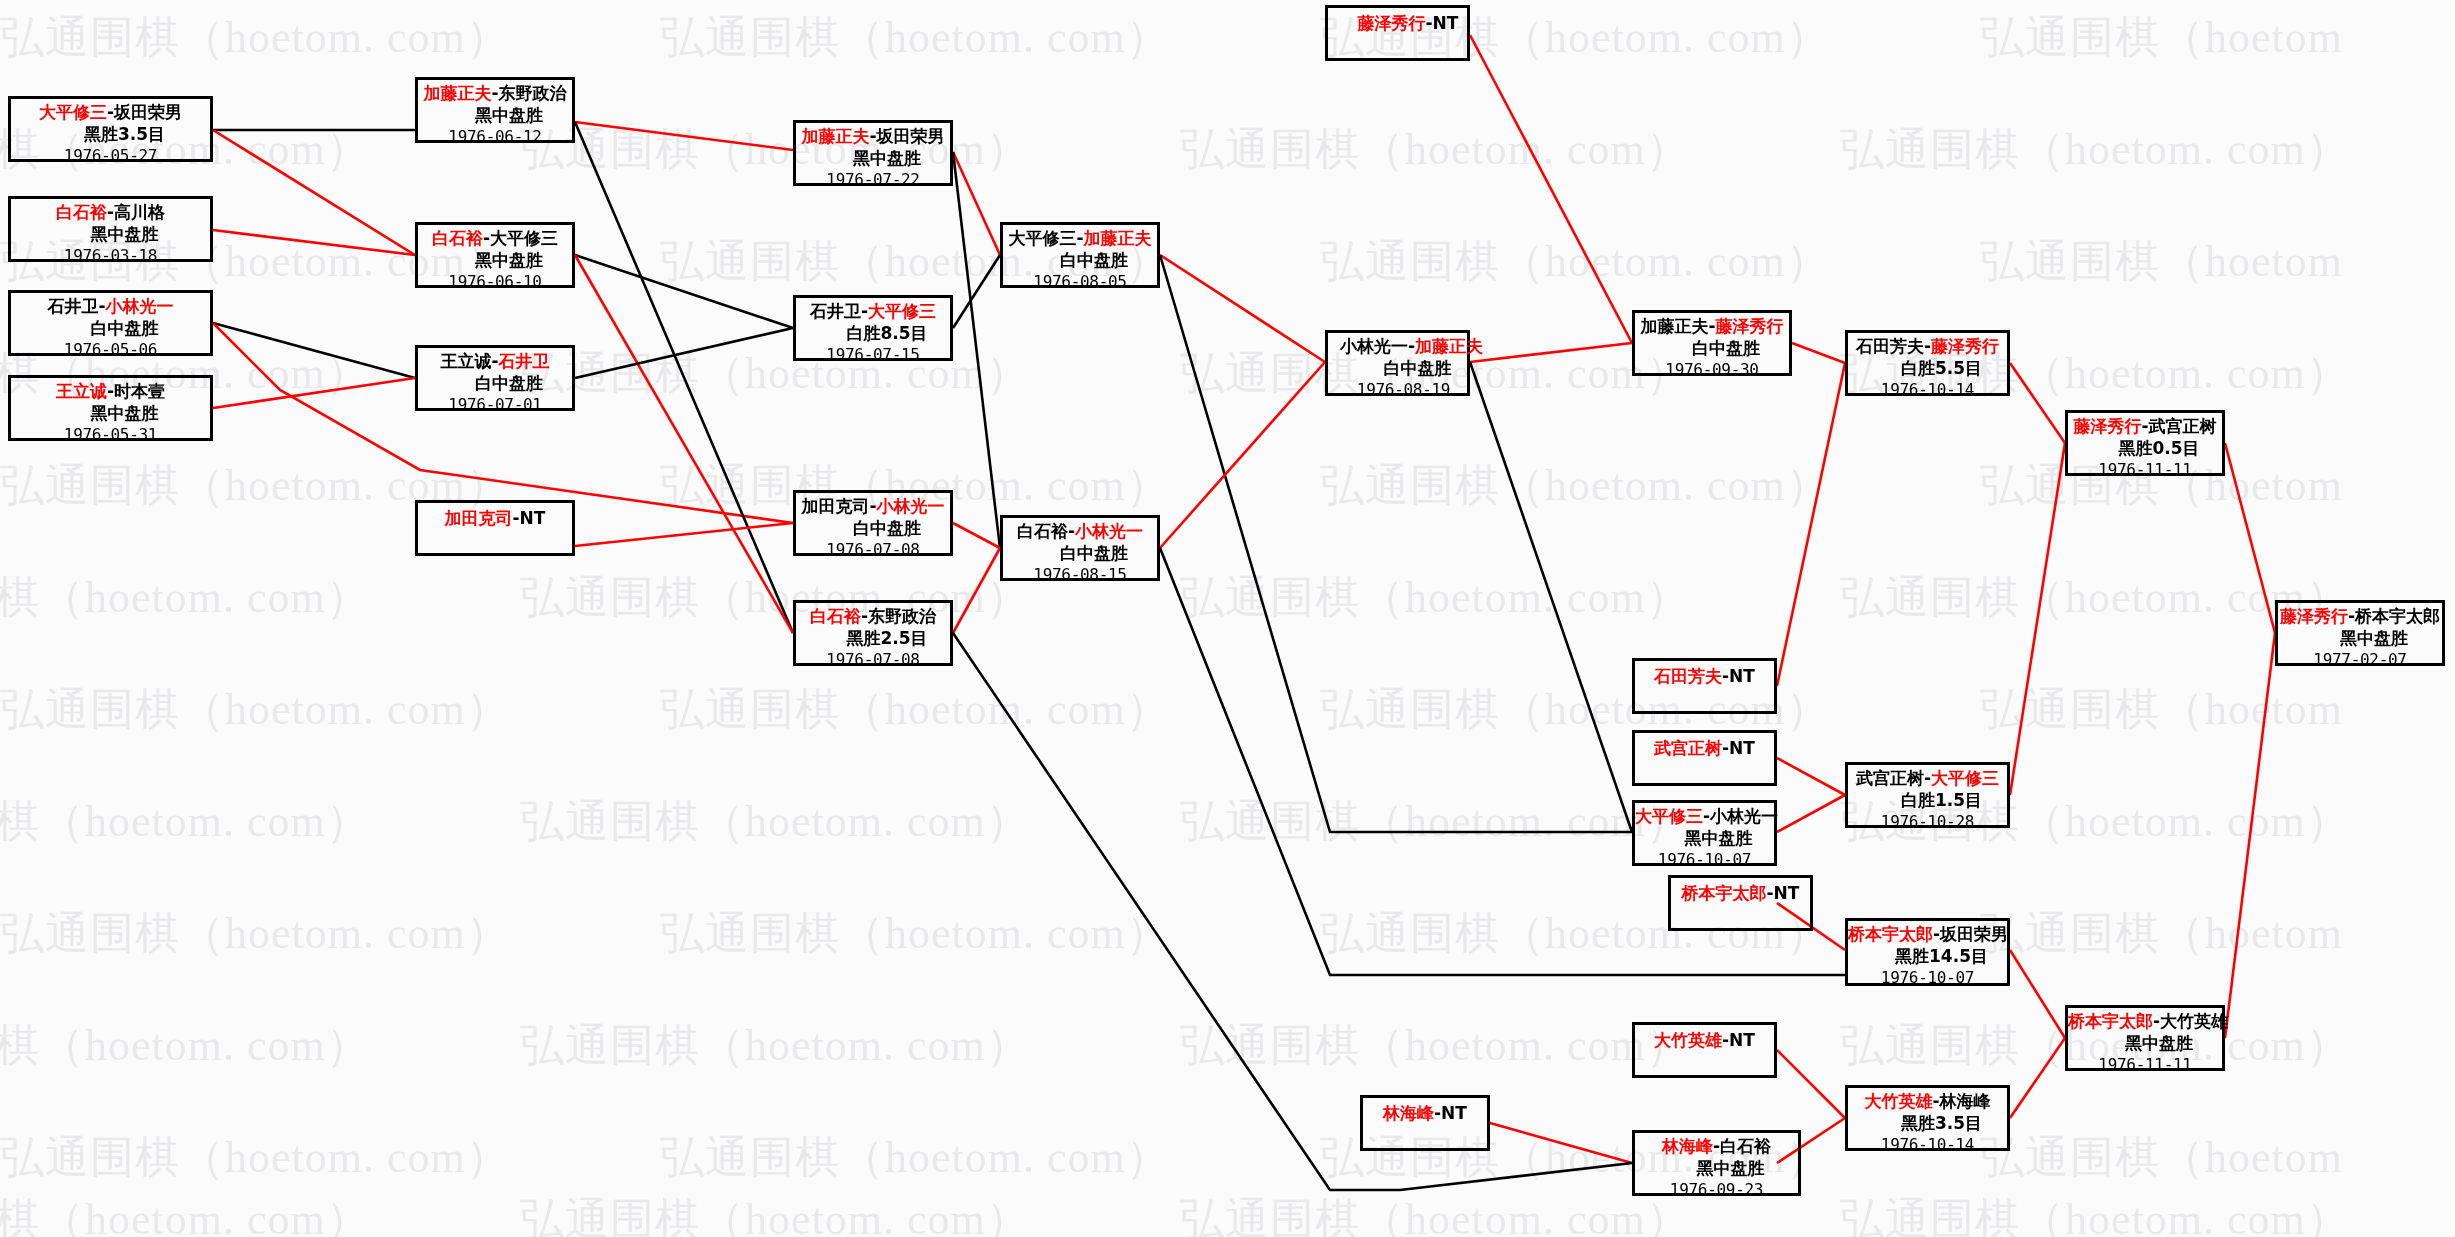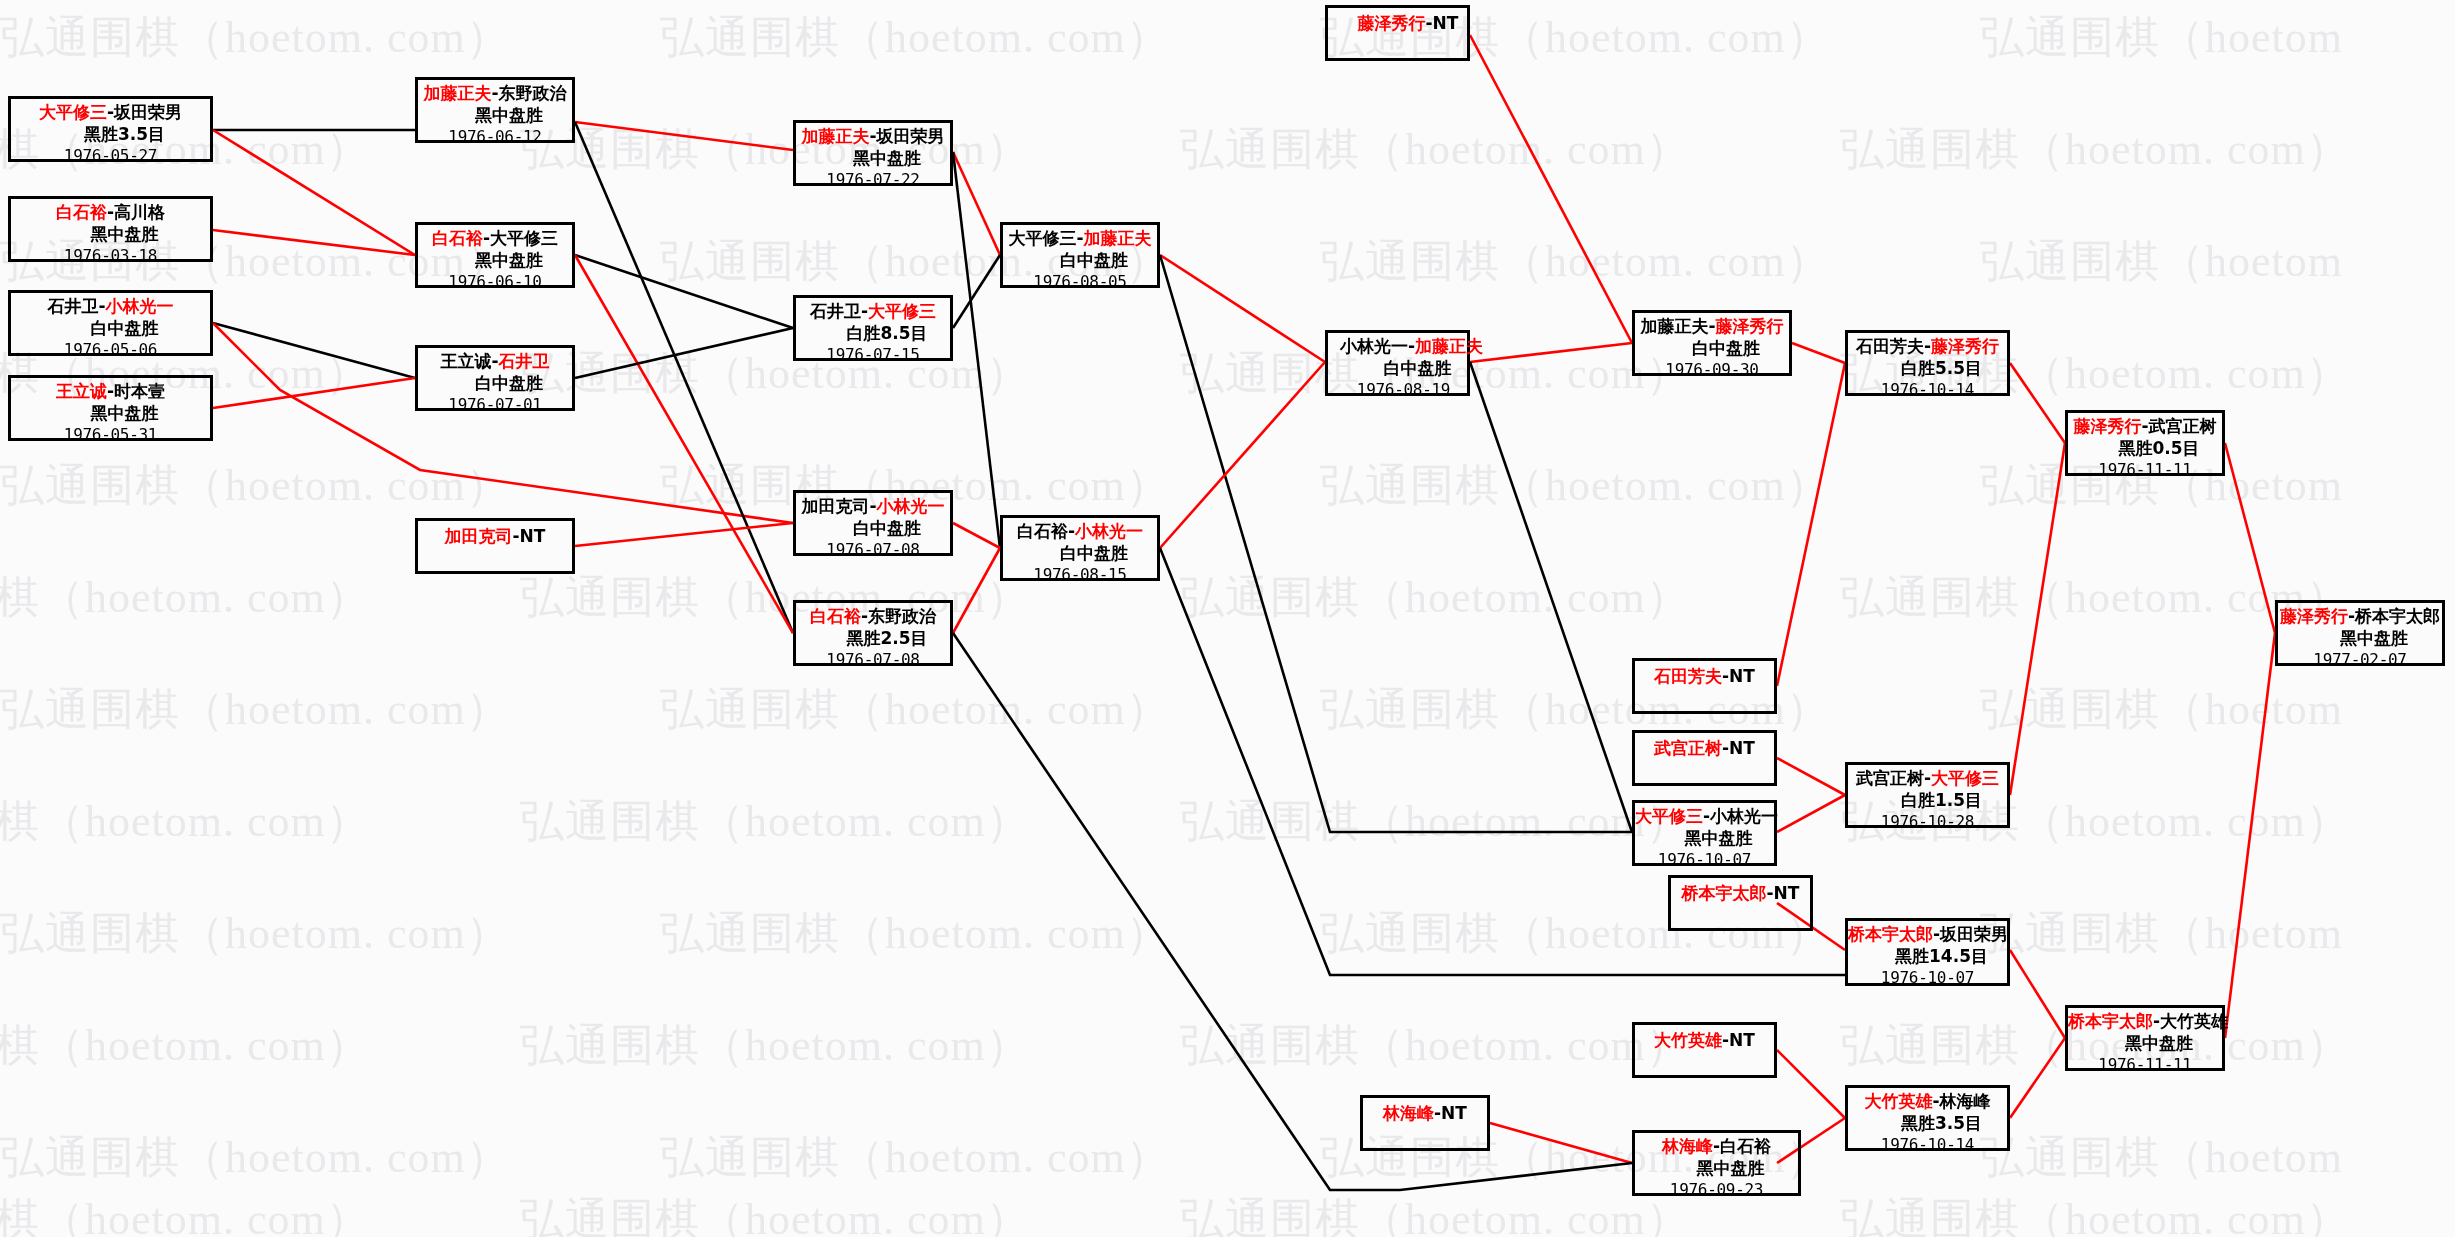--- a/index.html
+++ b/index.html
@@ -210,21 +210,21 @@
       <div class="node" style="left: 415px; top: 222px; width: 160px; height: 66px;">
         <span class="ln pair"><span class="w">白石裕</span><span class="sep">-</span><span class="l">大平修三</span></span>
         <span class="ln res">黑中盘胜</span>
         <span class="ln date">1976-06-10</span>
       </div>
       <div class="node" style="left: 415px; top: 345px; width: 160px; height: 66px;">
         <span class="ln pair"><span class="l">王立诚</span><span class="sep">-</span><span class="w">石井卫</span></span>
         <span class="ln res">白中盘胜</span>
         <span class="ln date">1976-07-01</span>
       </div>
-      <div class="node bye" style="left: 415px; top: 518px; width: 160px; height: 56px;">
+      <div class="node bye" style="left: 415px; top: 500px; width: 160px; height: 56px;">
         <span class="ln pair nt"><span class="w">加田克司</span><span class="sep">-</span><span class="l">NT</span></span>
       </div>
       <div class="node" style="left: 793px; top: 120px; width: 160px; height: 66px;">
         <span class="ln pair"><span class="w">加藤正夫</span><span class="sep">-</span><span class="l">坂田荣男</span></span>
         <span class="ln res">黑中盘胜</span>
         <span class="ln date">1976-07-22</span>
       </div>
       <div class="node" style="left: 793px; top: 295px; width: 160px; height: 66px;">
         <span class="ln pair"><span class="l">石井卫</span><span class="sep">-</span><span class="w">大平修三</span></span>
         <span class="ln res">白胜8.5目</span>

